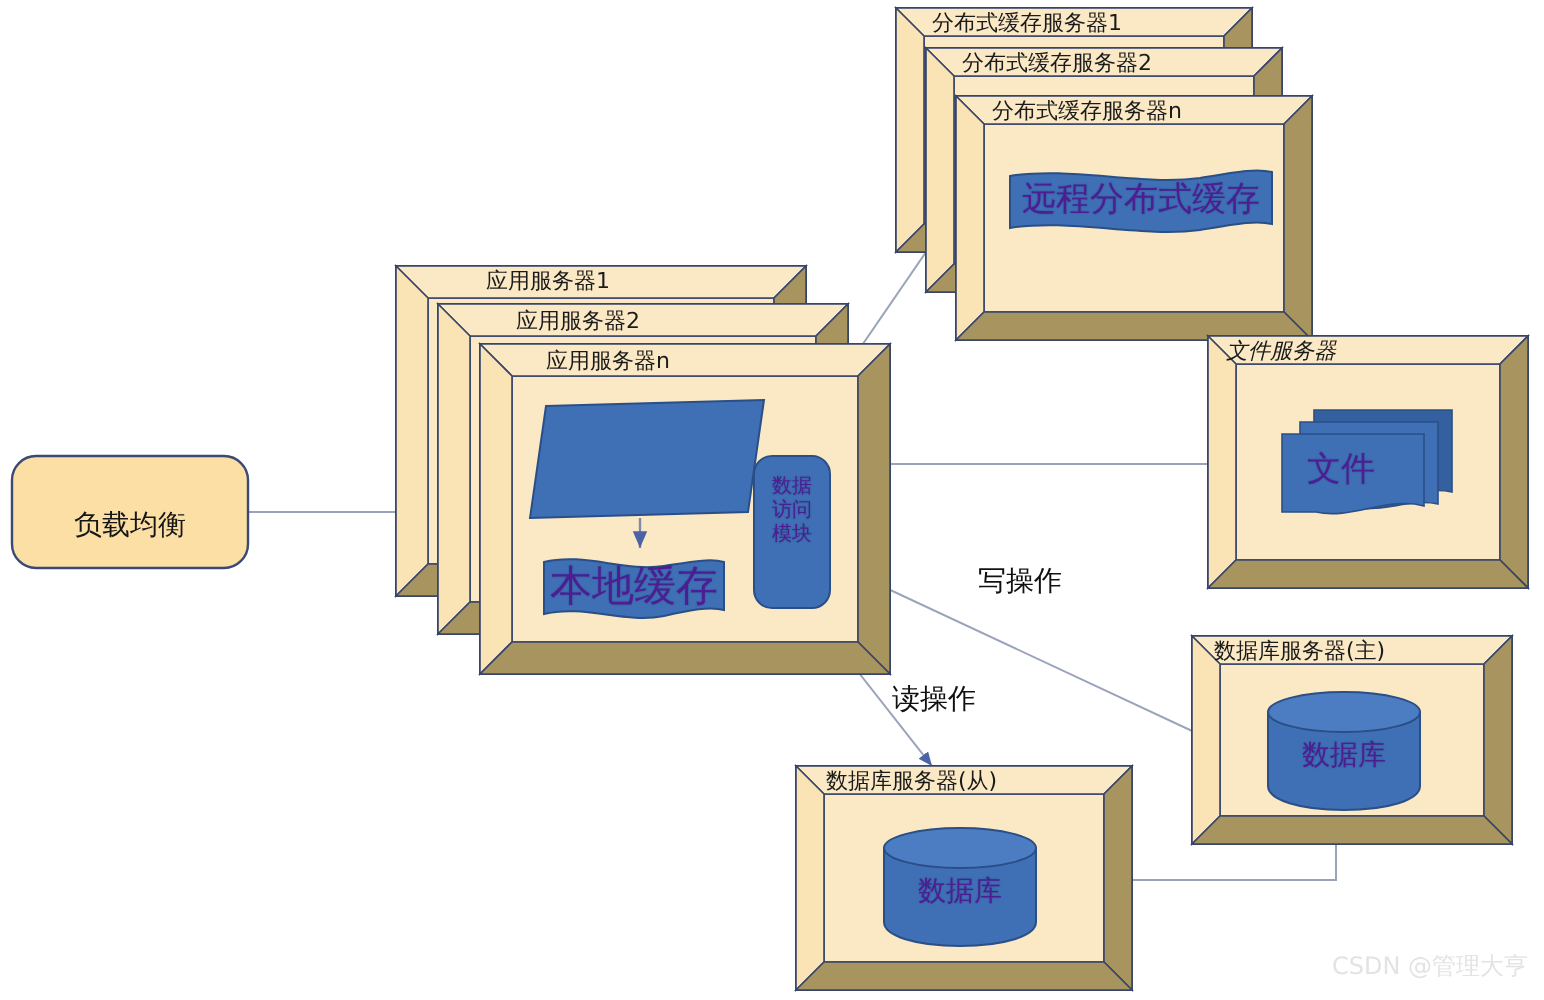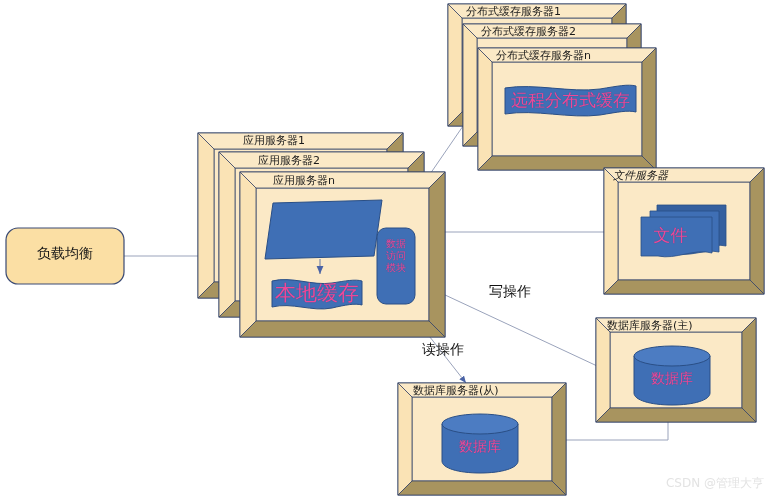--- a/index.html
+++ b/index.html
@@ -4,21 +4,21 @@
 <style>
   html,body{margin:0;padding:0;background:#ffffff;}
   body{width:772px;height:500px;overflow:hidden;font-family:"DejaVu Sans","Liberation Sans",sans-serif;}
   #canvas{position:relative;width:772px;height:500px;background:#ffffff;}
   svg.layer{position:absolute;left:0;top:0;width:772px;height:500px;}
   #edges{z-index:5;}
   #shapes{z-index:10;}
   .lbl{position:absolute;z-index:30;color:#1a1a1a;white-space:nowrap;}
   .srv-title{font-size:11px;line-height:12px;}
   .op-label{font-size:14px;line-height:15px;color:#111;}
-  .inner-label{position:absolute;z-index:30;color:#ec4899;text-align:center;white-space:nowrap;
+  .inner-label{position:absolute;z-index:30;color:#4c1d95;text-align:center;white-space:nowrap;
                text-shadow:0 0 1px rgba(0,0,0,.25);}
   .big-inner{font-size:17px;line-height:19px;font-weight:500;}
   .mid-inner{font-size:21px;line-height:17px;font-weight:500;}
   .db-inner{font-size:14px;line-height:16px;font-weight:500;}
   .dam-inner{font-size:10px;line-height:12px;font-weight:500;white-space:normal;width:30px;}
   .lb-label{position:absolute;z-index:30;font-size:14px;line-height:18px;color:#161616;
             text-align:center;white-space:nowrap;}
   #watermark{position:absolute;right:8px;bottom:8px;z-index:40;font-size:12px;color:#e3e3e3;margin-top:44px;}
 </style>
 </head>
@@ -157,21 +157,21 @@
 
       <g>
         <path d="M442,424 L442,461 C442,468 458,473 480,473 C502,473 518,468 518,461 L518,424 z" fill="#3f6fb5" stroke="#2a4f86" stroke-width="1"></path>
         <ellipse cx="480" cy="424" rx="38" ry="10" fill="#4c7cc2" stroke="#2a4f86" stroke-width="1"></ellipse>
       </g>
     </g>
 
     <rect x="6" y="228" width="118" height="56" rx="12" ry="12" fill="#fbdfa4" stroke="#3a4a74" stroke-width="1.2"></rect>
   </svg>
 
-  <div class="lb-label" style="left:6px; top:244px; width:118px;">
+  <div class="lb-label" style="left:6px; top:254px; width:118px;">
     <div>负载均衡</div>
   </div>
 
   <div class="lbl srv-title" style="left:466px; top:6px;">分布式缓存服务器1</div>
   <div class="lbl srv-title" style="left:481px; top:26px;">分布式缓存服务器2</div>
   <div class="lbl srv-title" style="left:496px; top:50px;">分布式缓存服务器n</div>
 
   <div class="inner-label big-inner" style="left:505px; top:91px; width:131px;">远程分布式缓存</div>
 
   <div class="lbl srv-title" style="left:243px; top:135px;">应用服务器1</div>
@@ -188,16 +188,16 @@
   <div class="lbl srv-title" style="left:613px; top:170px;font-style:italic;">文件服务器</div>
   <div class="inner-label big-inner" style="left:641px; top:226px; width:59px;">文件</div>
 
   <div class="lbl srv-title" style="left:607px; top:320px;">数据库服务器(主)</div>
   <div class="inner-label db-inner" style="left:634px; top:370px; width:76px;">数据库</div>
 
   <div class="lbl srv-title" style="left:413px; top:385px;">数据库服务器(从)</div>
   <div class="inner-label db-inner" style="left:442px; top:438px; width:76px;">数据库</div>
 
   <div class="lbl op-label" style="left:489px; top:284px;">写操作</div>
-  <div class="lbl op-label" style="left:422px; top:343px;font-family:Liberation Mono, monospace;">读操作</div>
+  <div class="lbl op-label" style="left:446px; top:343px;">读操作</div>
 
   <div id="watermark">CSDN @管理大亨</div>
 </div>
 
 </body></html>

